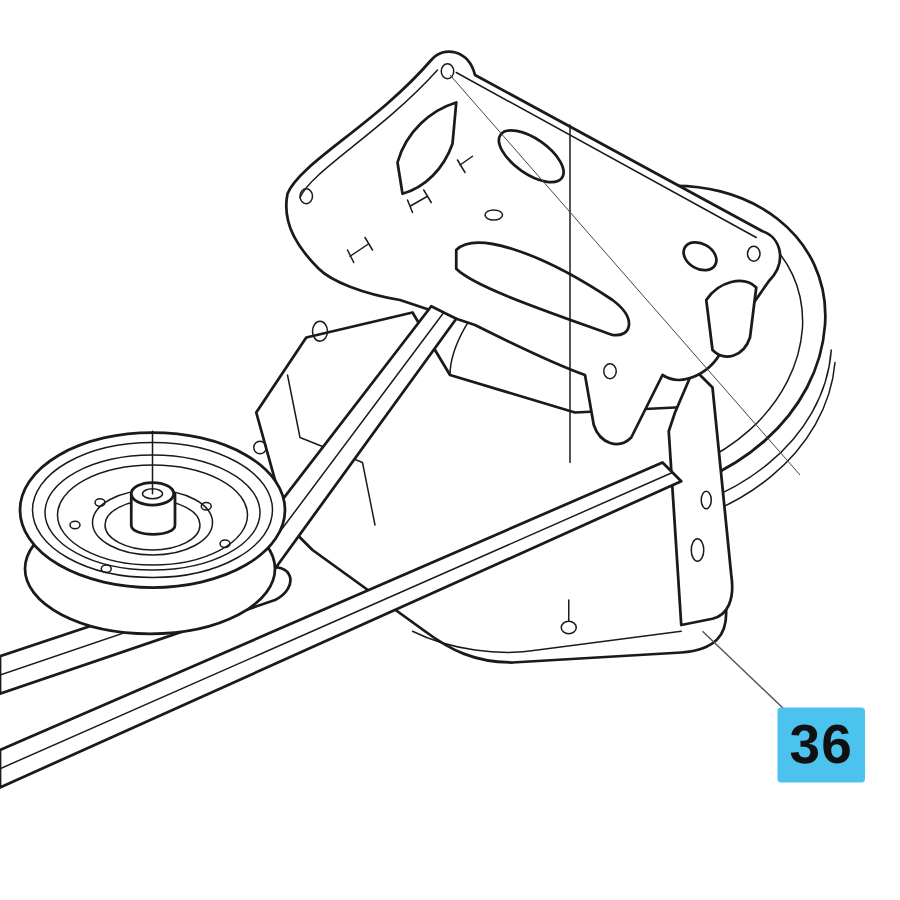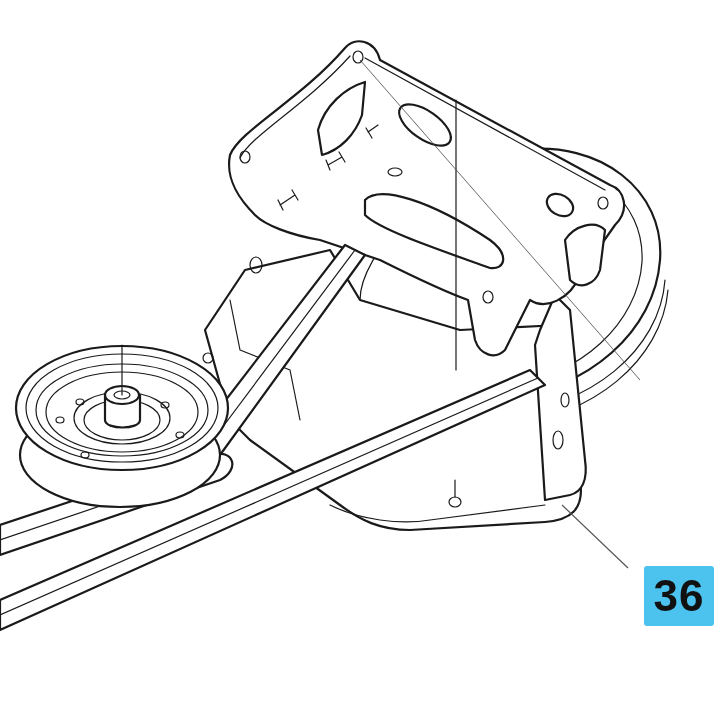--- a/index.html
+++ b/index.html
@@ -3,21 +3,21 @@
   <meta charset="utf-8">
   <style>
     html, body { margin: 0; padding: 0; background: #ffffff; }
     body { width: 720px; height: 720px; position: relative; overflow: hidden; font-family: "Liberation Sans", sans-serif; }
     #diagram { position: absolute; left: 0; top: 0; width: 720px; height: 720px; }
     .ln { fill: none; stroke: #1a1a1a; stroke-width: 2.2; stroke-linejoin: round; stroke-linecap: round; }
     .ln-thin { fill: none; stroke: #1a1a1a; stroke-width: 1.2; stroke-linejoin: round; stroke-linecap: round; }
     .ln-hair { fill: none; stroke: #444; stroke-width: 0.8; }
     .fill-w { fill: #ffffff; }
     .callout-label {
-      position: absolute; left: 644px; top: 566px; width: 70px; height: 60px;
+      position: absolute; left: 622px; top: 566px; width: 70px; height: 60px;
       background: #4cc3ee; border-radius: 3px;
       display: flex; align-items: center; justify-content: center;
       font-family: "Liberation Sans", sans-serif; font-weight: bold; font-size: 44px; color: #111;
       letter-spacing: 1px;
     }
   </style>
 </head>
 <body>
 
 <svg id="diagram" viewBox="0 0 720 720" xmlns="http://www.w3.org/2000/svg">

